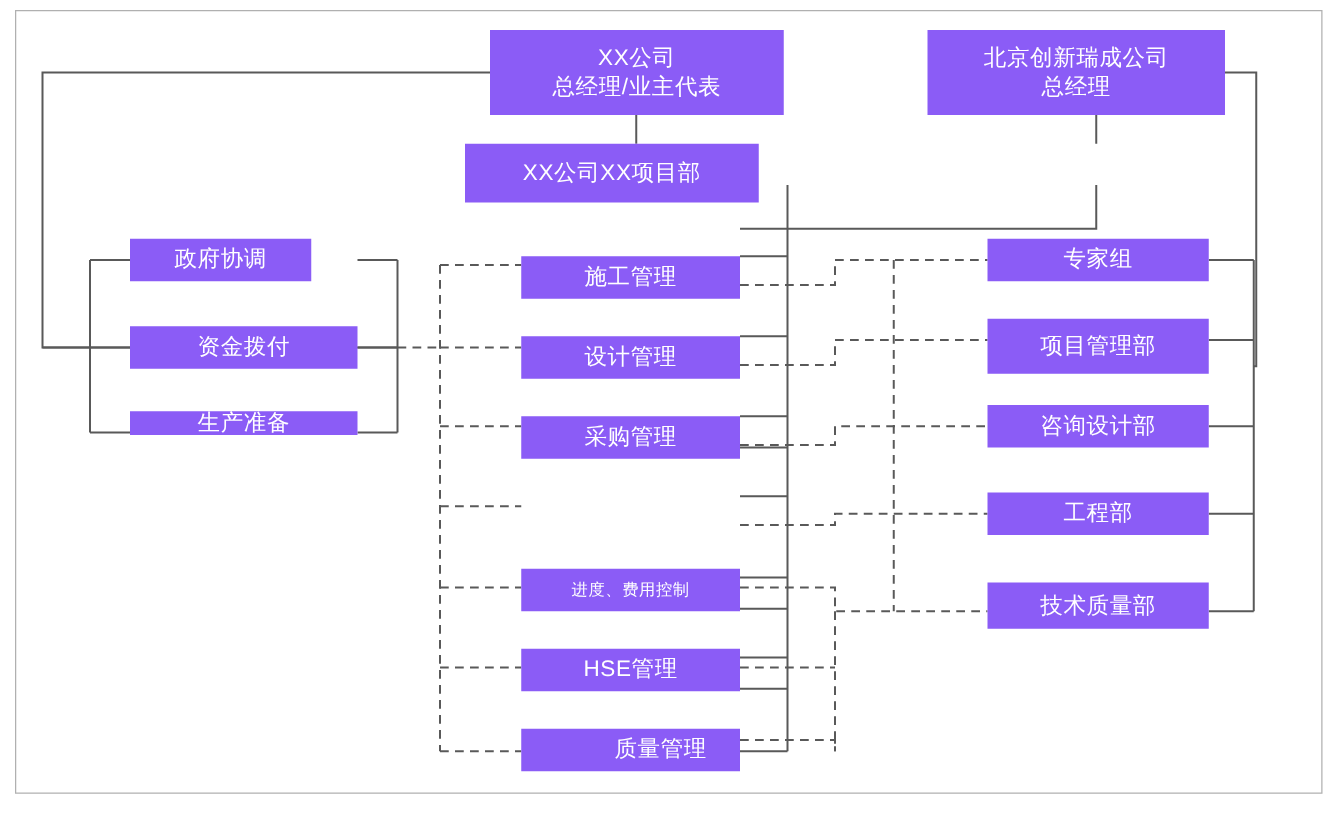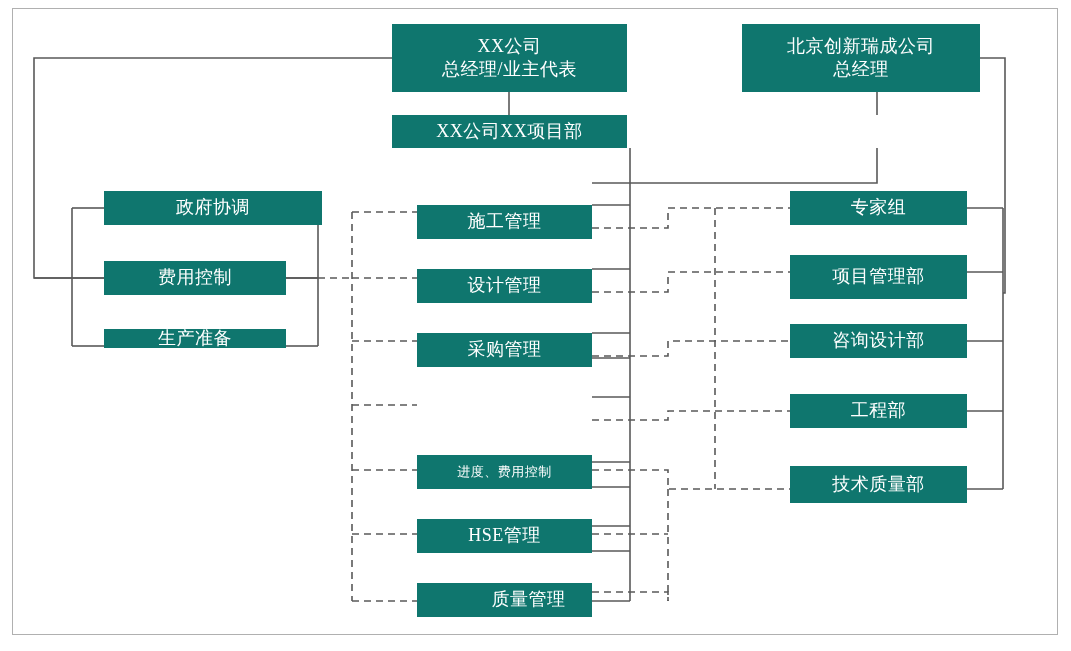--- a/index.html
+++ b/index.html
@@ -30,31 +30,31 @@
     position: absolute;
     left: 0;
     top: 0;
     width: 1071px;
     height: 651px;
     pointer-events: none;
   }
   .node {
     position: absolute;
     box-sizing: border-box;
-    background: #0f766e;
+    background: #8b5cf6;
     color: #ffffff;
     display: flex;
     align-items: center;
     justify-content: center;
     text-align: center;
     line-height: 1.28;
     font-size: 18px;
     letter-spacing: 0.5px;
     white-space: pre-line;
-    font-family: Liberation Serif, serif;
+    font-family: Liberation Sans, sans-serif;
   }
   .node.small { font-size: 13px; }
 </style>
 </head>
 <body>
 
 <div id="canvas">
 
   <div id="frame"></div>
 
@@ -133,28 +133,28 @@
       <path d="M592,534 L668,534"></path>
 
       <path d="M592,592 L668,592 L668,601"></path>
       <path d="M668,489 L668,601"></path>
     </g>
   </svg>
 
   <div class="node" style="left:392px; top:24px; width:235px; height:68px;">XX公司
 总经理/业主代表</div>
 
-  <div class="node" style="left:392px; top:115px; width:235px; height:33px;">XX公司XX项目部</div>
+  <div class="node" style="left:372px; top:115px; width:235px; height:47px;">XX公司XX项目部</div>
 
   <div class="node" style="left:742px; top:24px; width:238px; height:68px;">北京创新瑞成公司
 总经理</div>
 
 
-  <div class="node" style="left:104px; top:191px; width:218px; height:34px;">政府协调</div>
-  <div class="node" style="left:104px; top:261px; width:182px; height:34px;">费用控制</div>
+  <div class="node" style="left:104px; top:191px; width:145px; height:34px;">政府协调</div>
+  <div class="node" style="left:104px; top:261px; width:182px; height:34px;">资金拨付</div>
   <div class="node" style="left:104px; top:329px; width:182px; height:19px;">生产准备</div>
 
   <div class="node" style="left:417px; top:205px; width:175px; height:34px;">施工管理</div>
   <div class="node" style="left:417px; top:269px; width:175px; height:34px;">设计管理</div>
   <div class="node" style="left:417px; top:333px; width:175px; height:34px;">采购管理</div>
   <div class="node small" style="left:417px; top:455px; width:175px; height:34px;">进度、费用控制</div>
   <div class="node" style="left:417px; top:519px; width:175px; height:34px;">HSE管理</div>
   <div class="node" style="left:417px; top:583px; width:175px; height:34px;padding-left:48px;">质量管理</div>
 
   <div class="node" style="left:790px; top:191px; width:177px; height:34px;">专家组</div>

